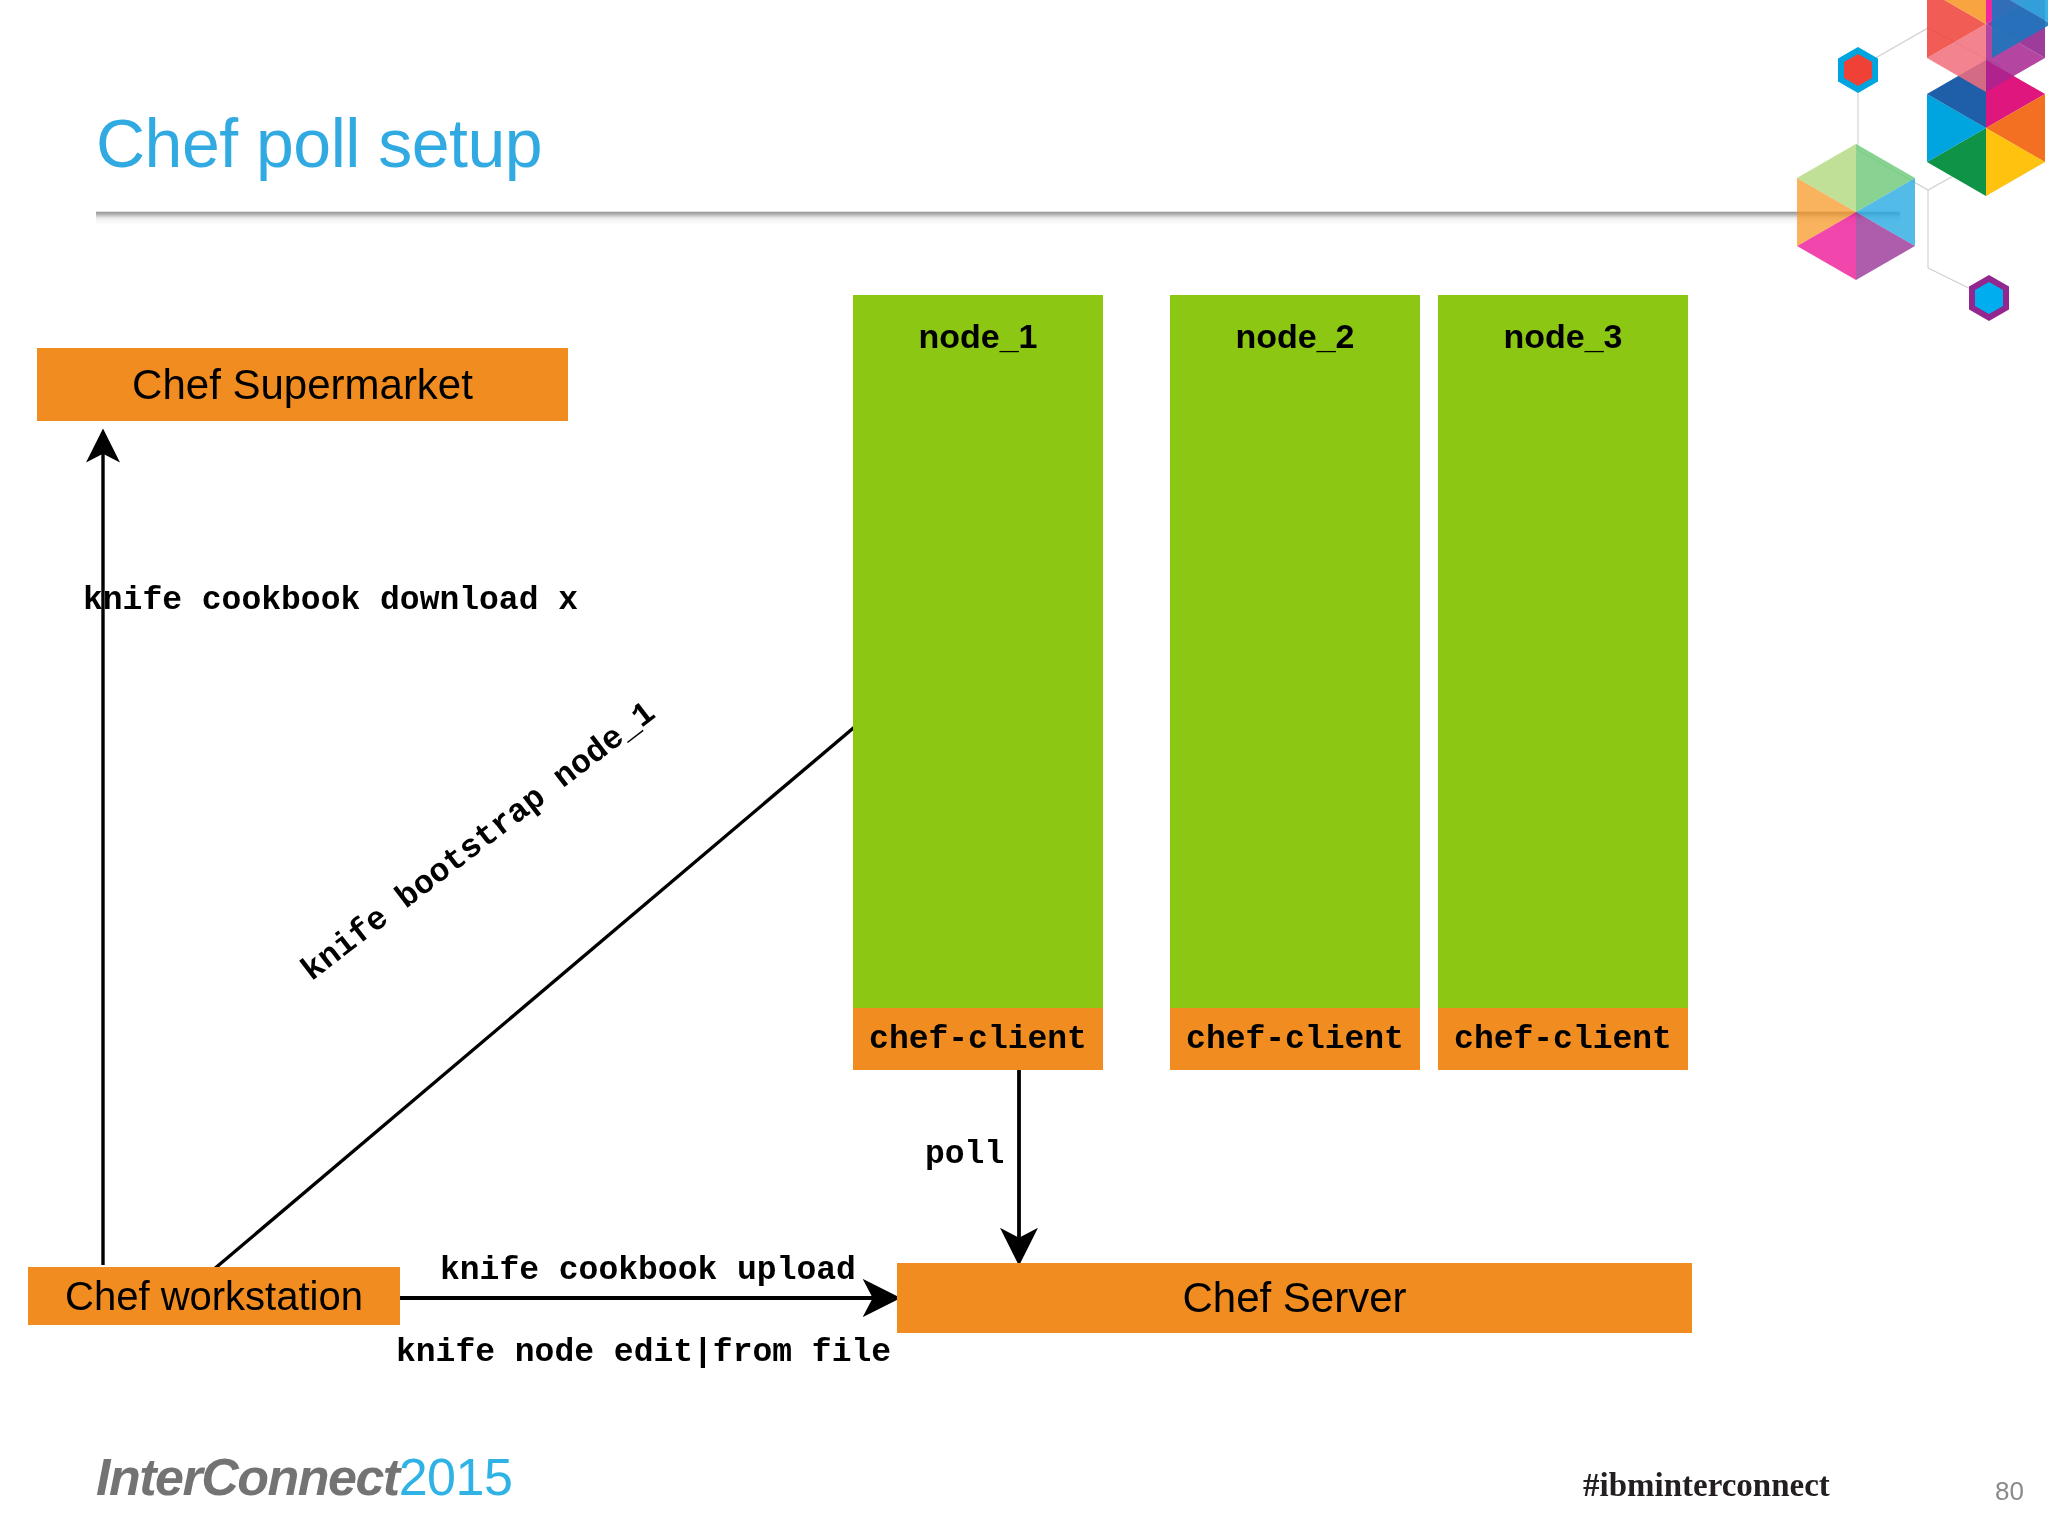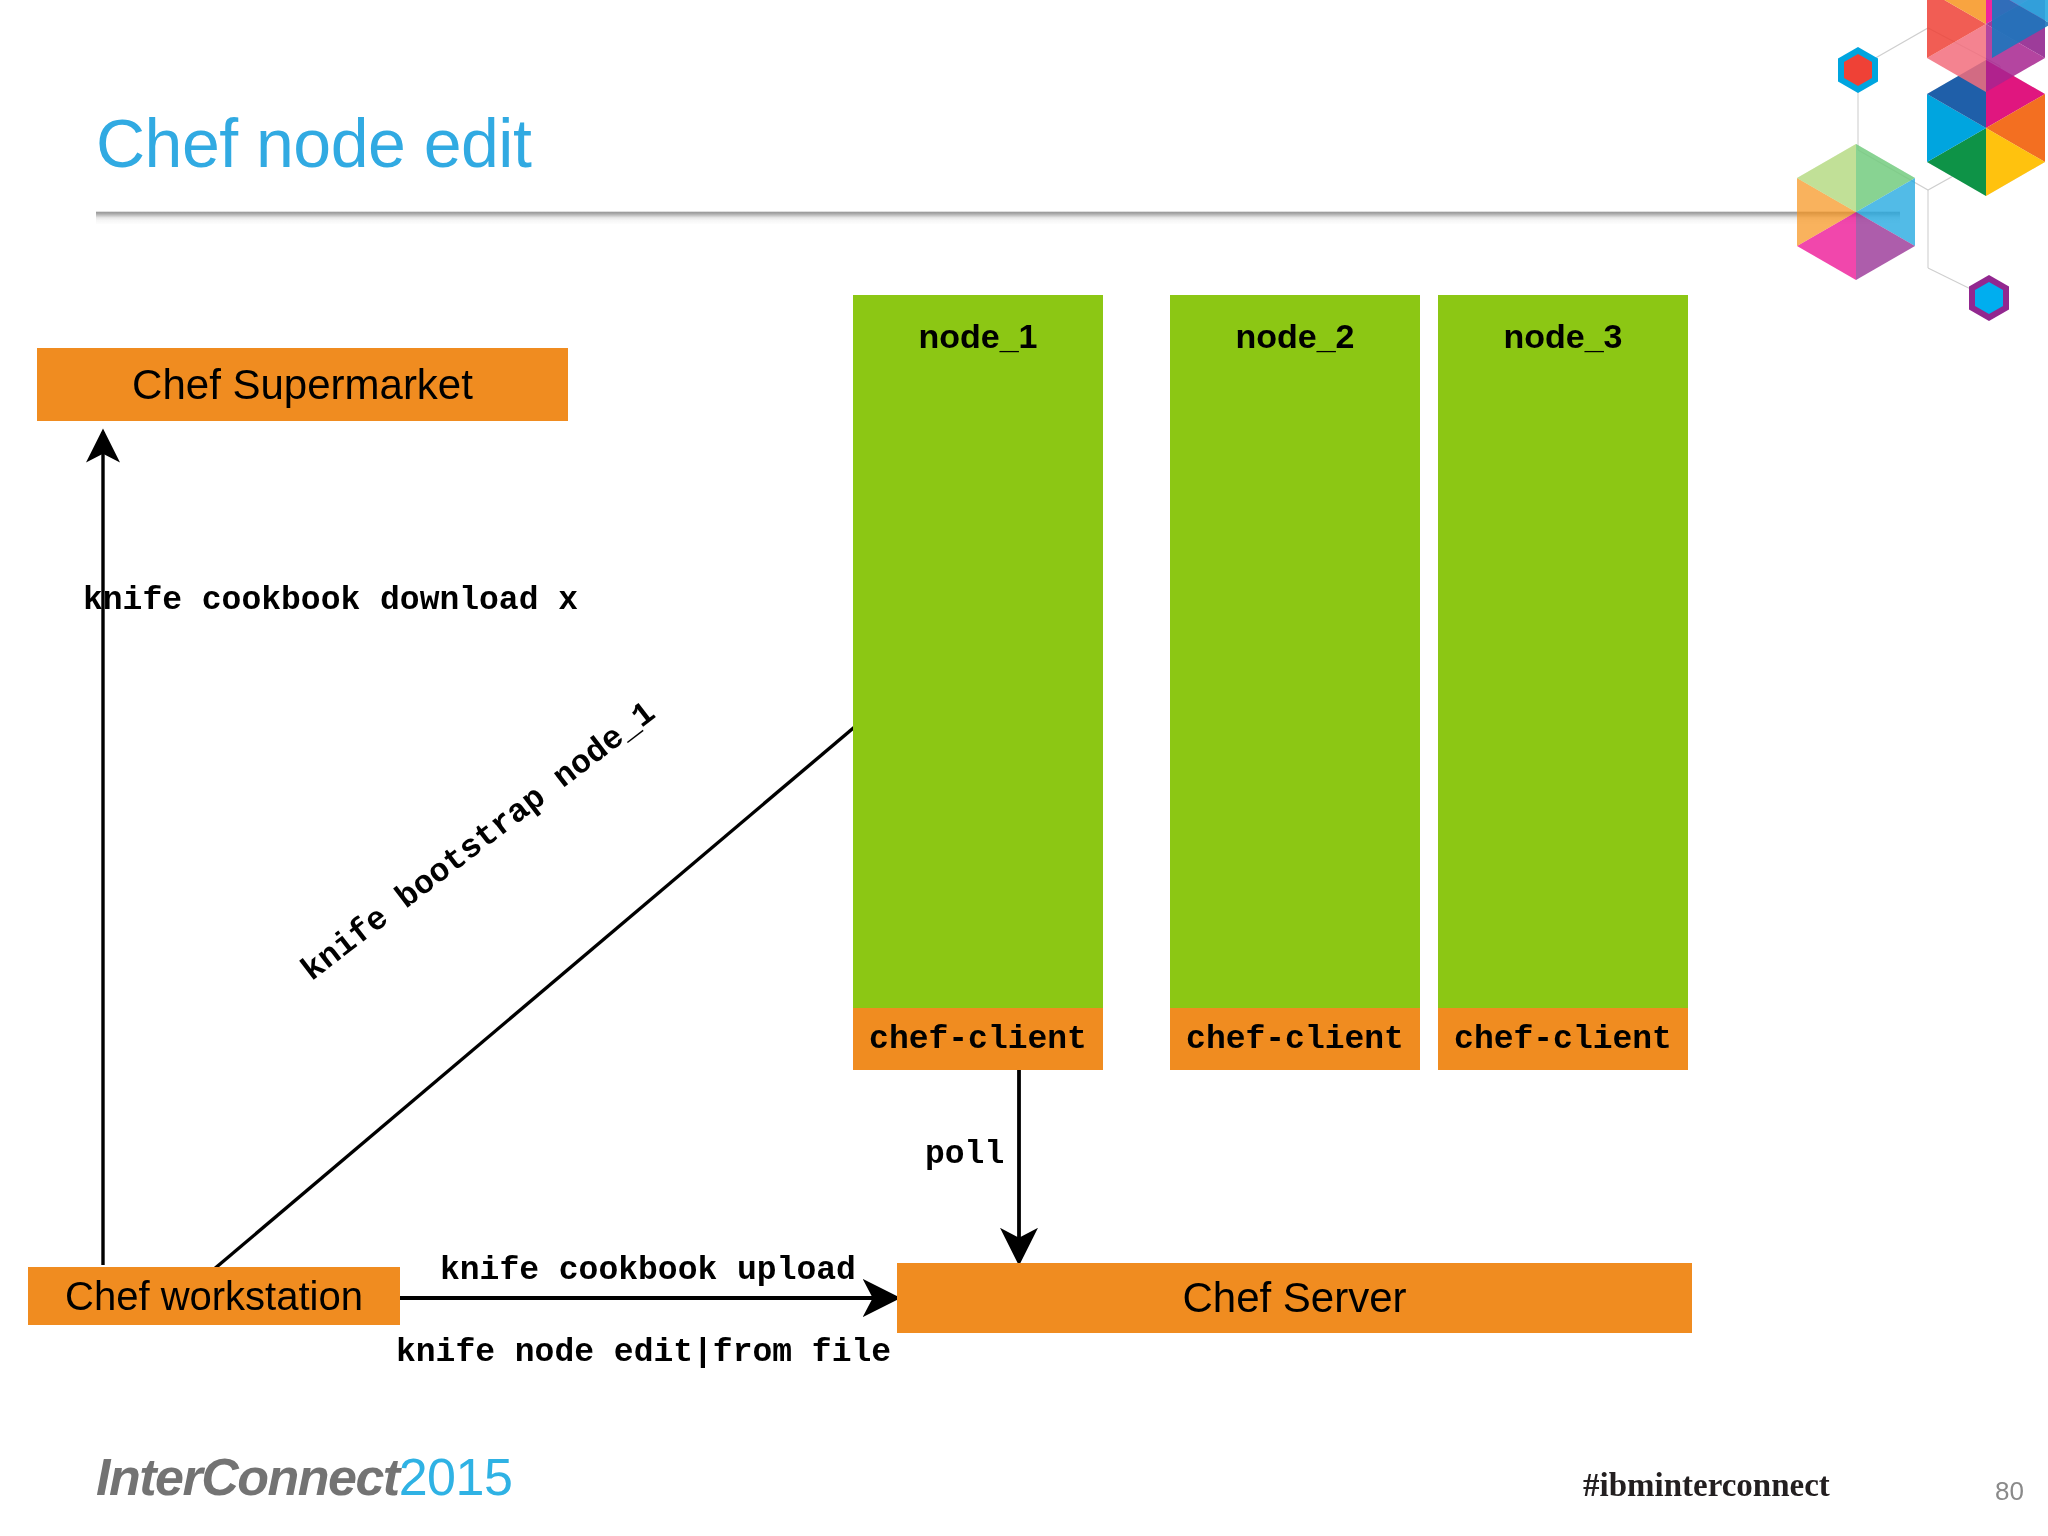--- a/index.html
+++ b/index.html
@@ -145,21 +145,21 @@
     font-size:26px;
     color:#8a8a8a;
     white-space:nowrap;
   }
 </style>
 </head>
 <body>
 
 <div id="slide">
 
-  <div id="title">Chef node edit</div>
+  <div id="title">Chef poll setup</div>
   <div id="title-rule"></div>
 
   <svg id="hexart" viewBox="0 0 280 330" xmlns="http://www.w3.org/2000/svg">
     <defs>
       <clipPath id="clipart">
           <rect x="0" y="0" width="280" height="330"></rect>
         </clipPath>
     </defs>
     <g clip-path="url(#clipart)">
 

